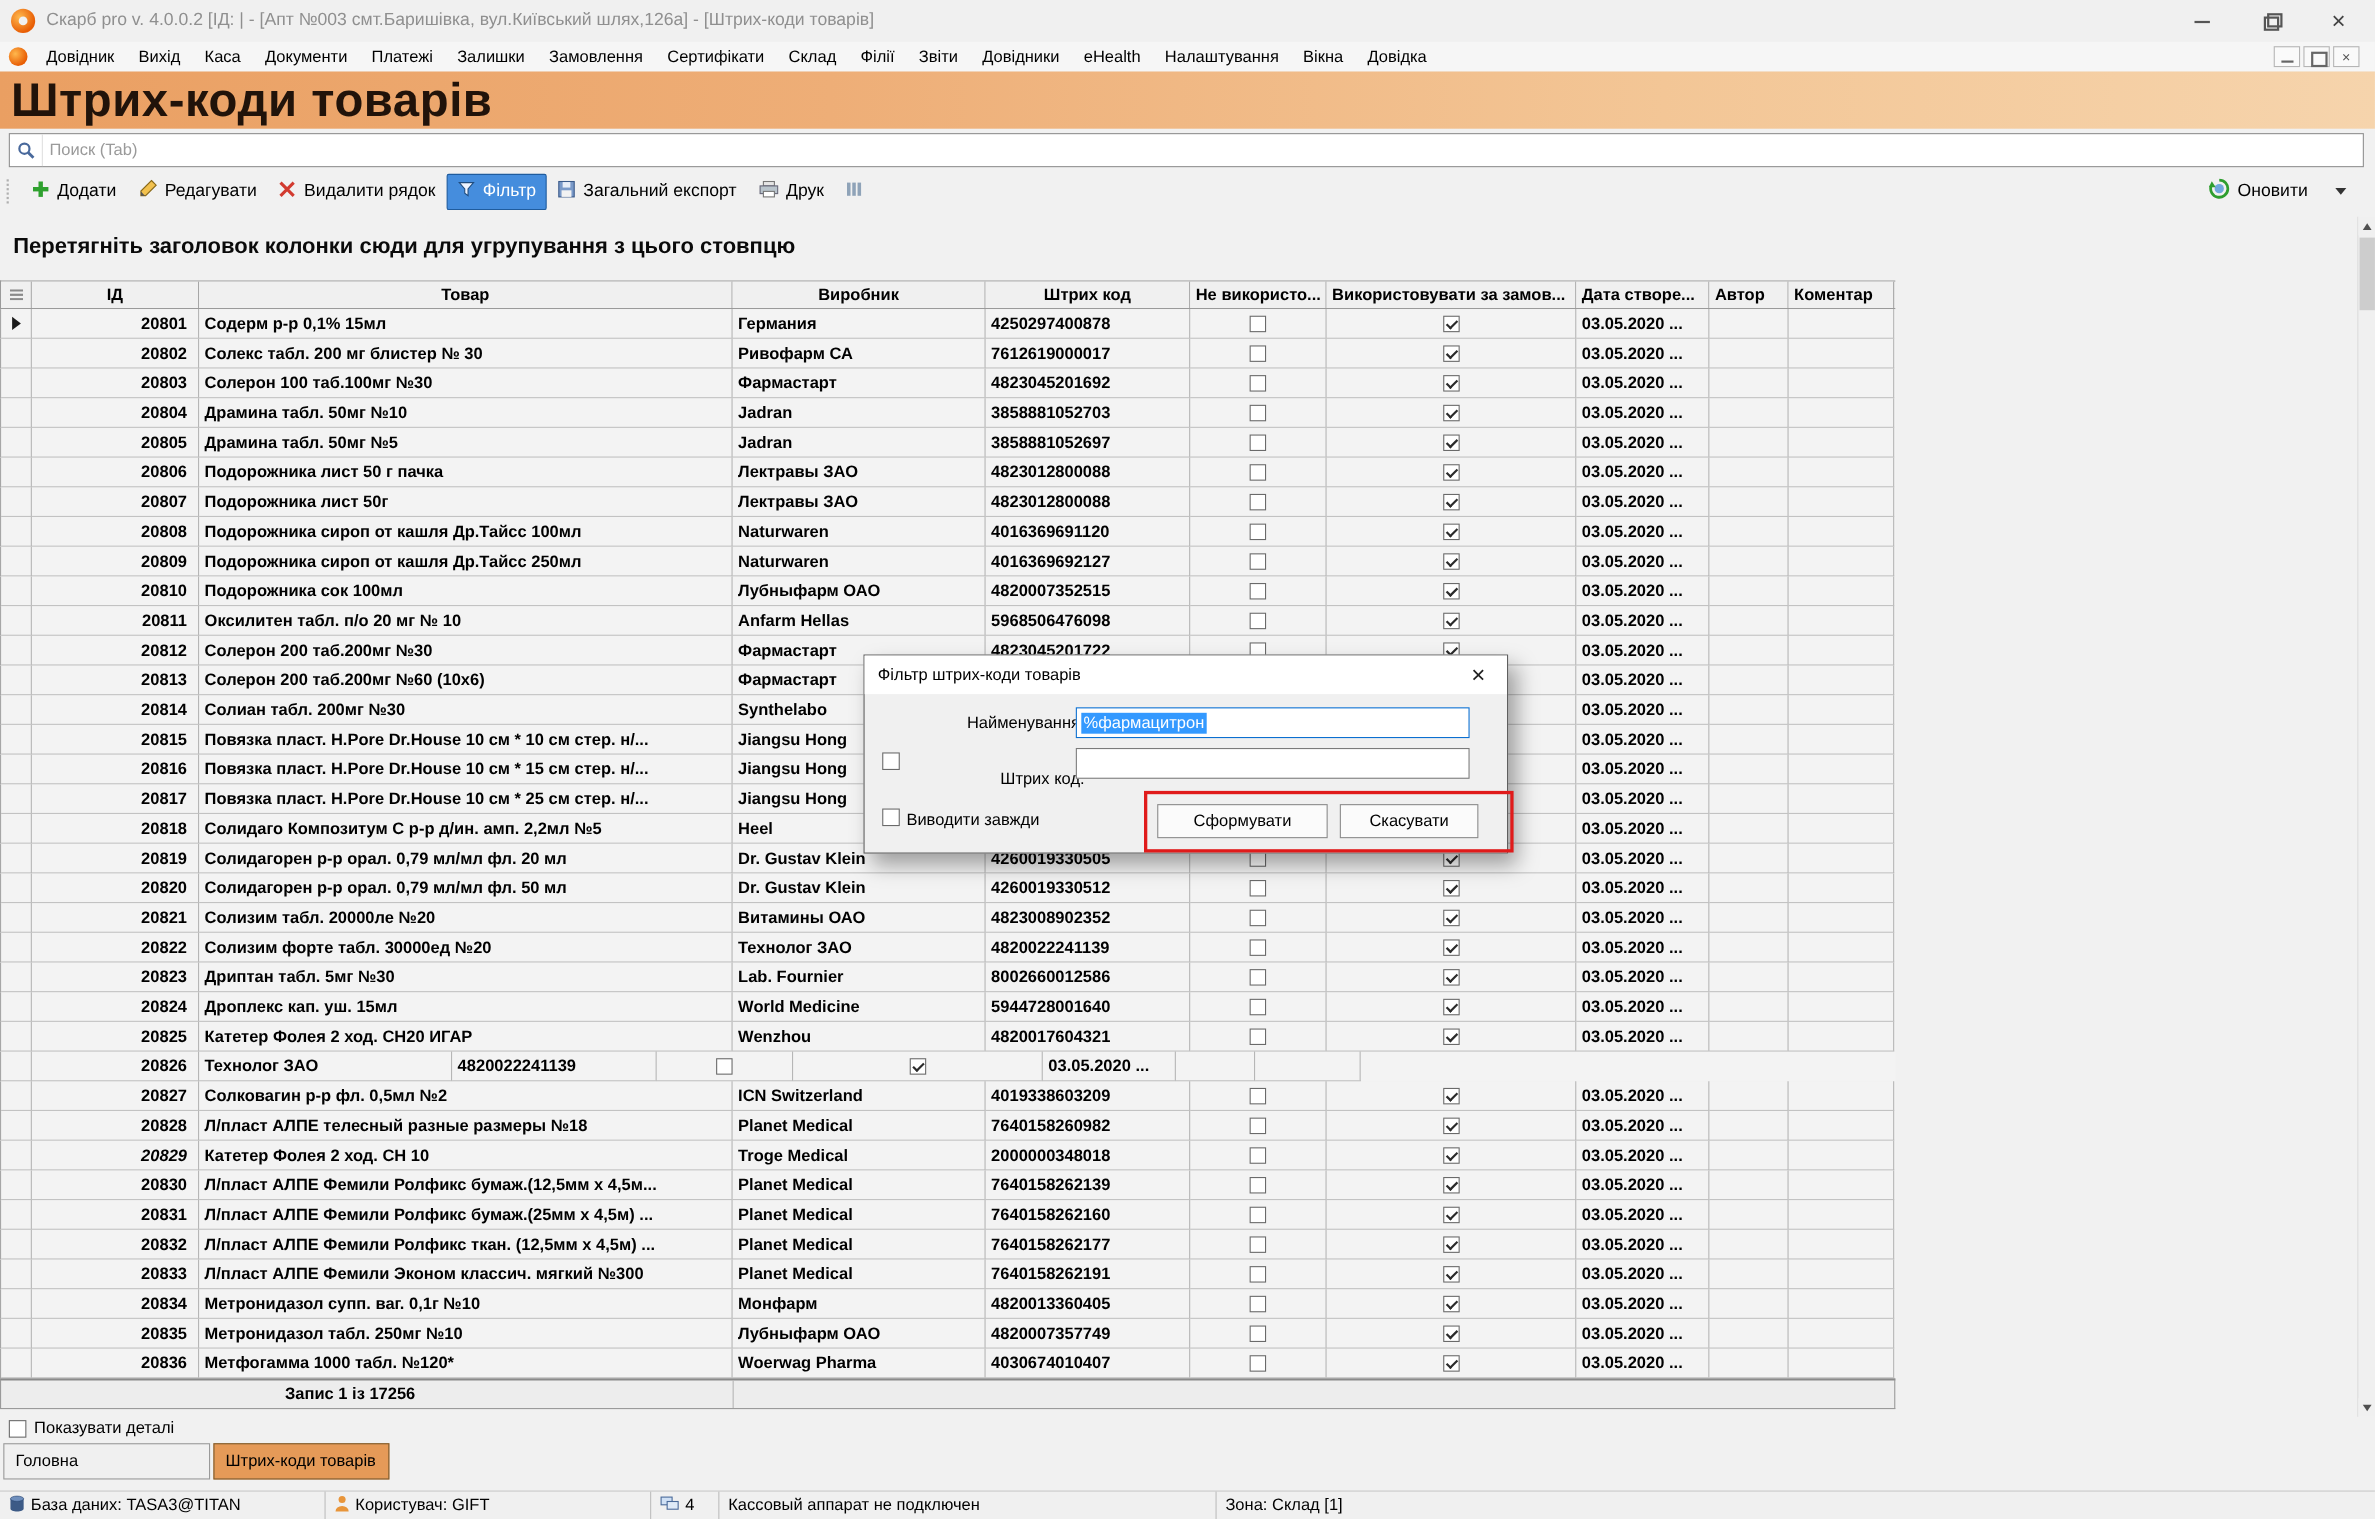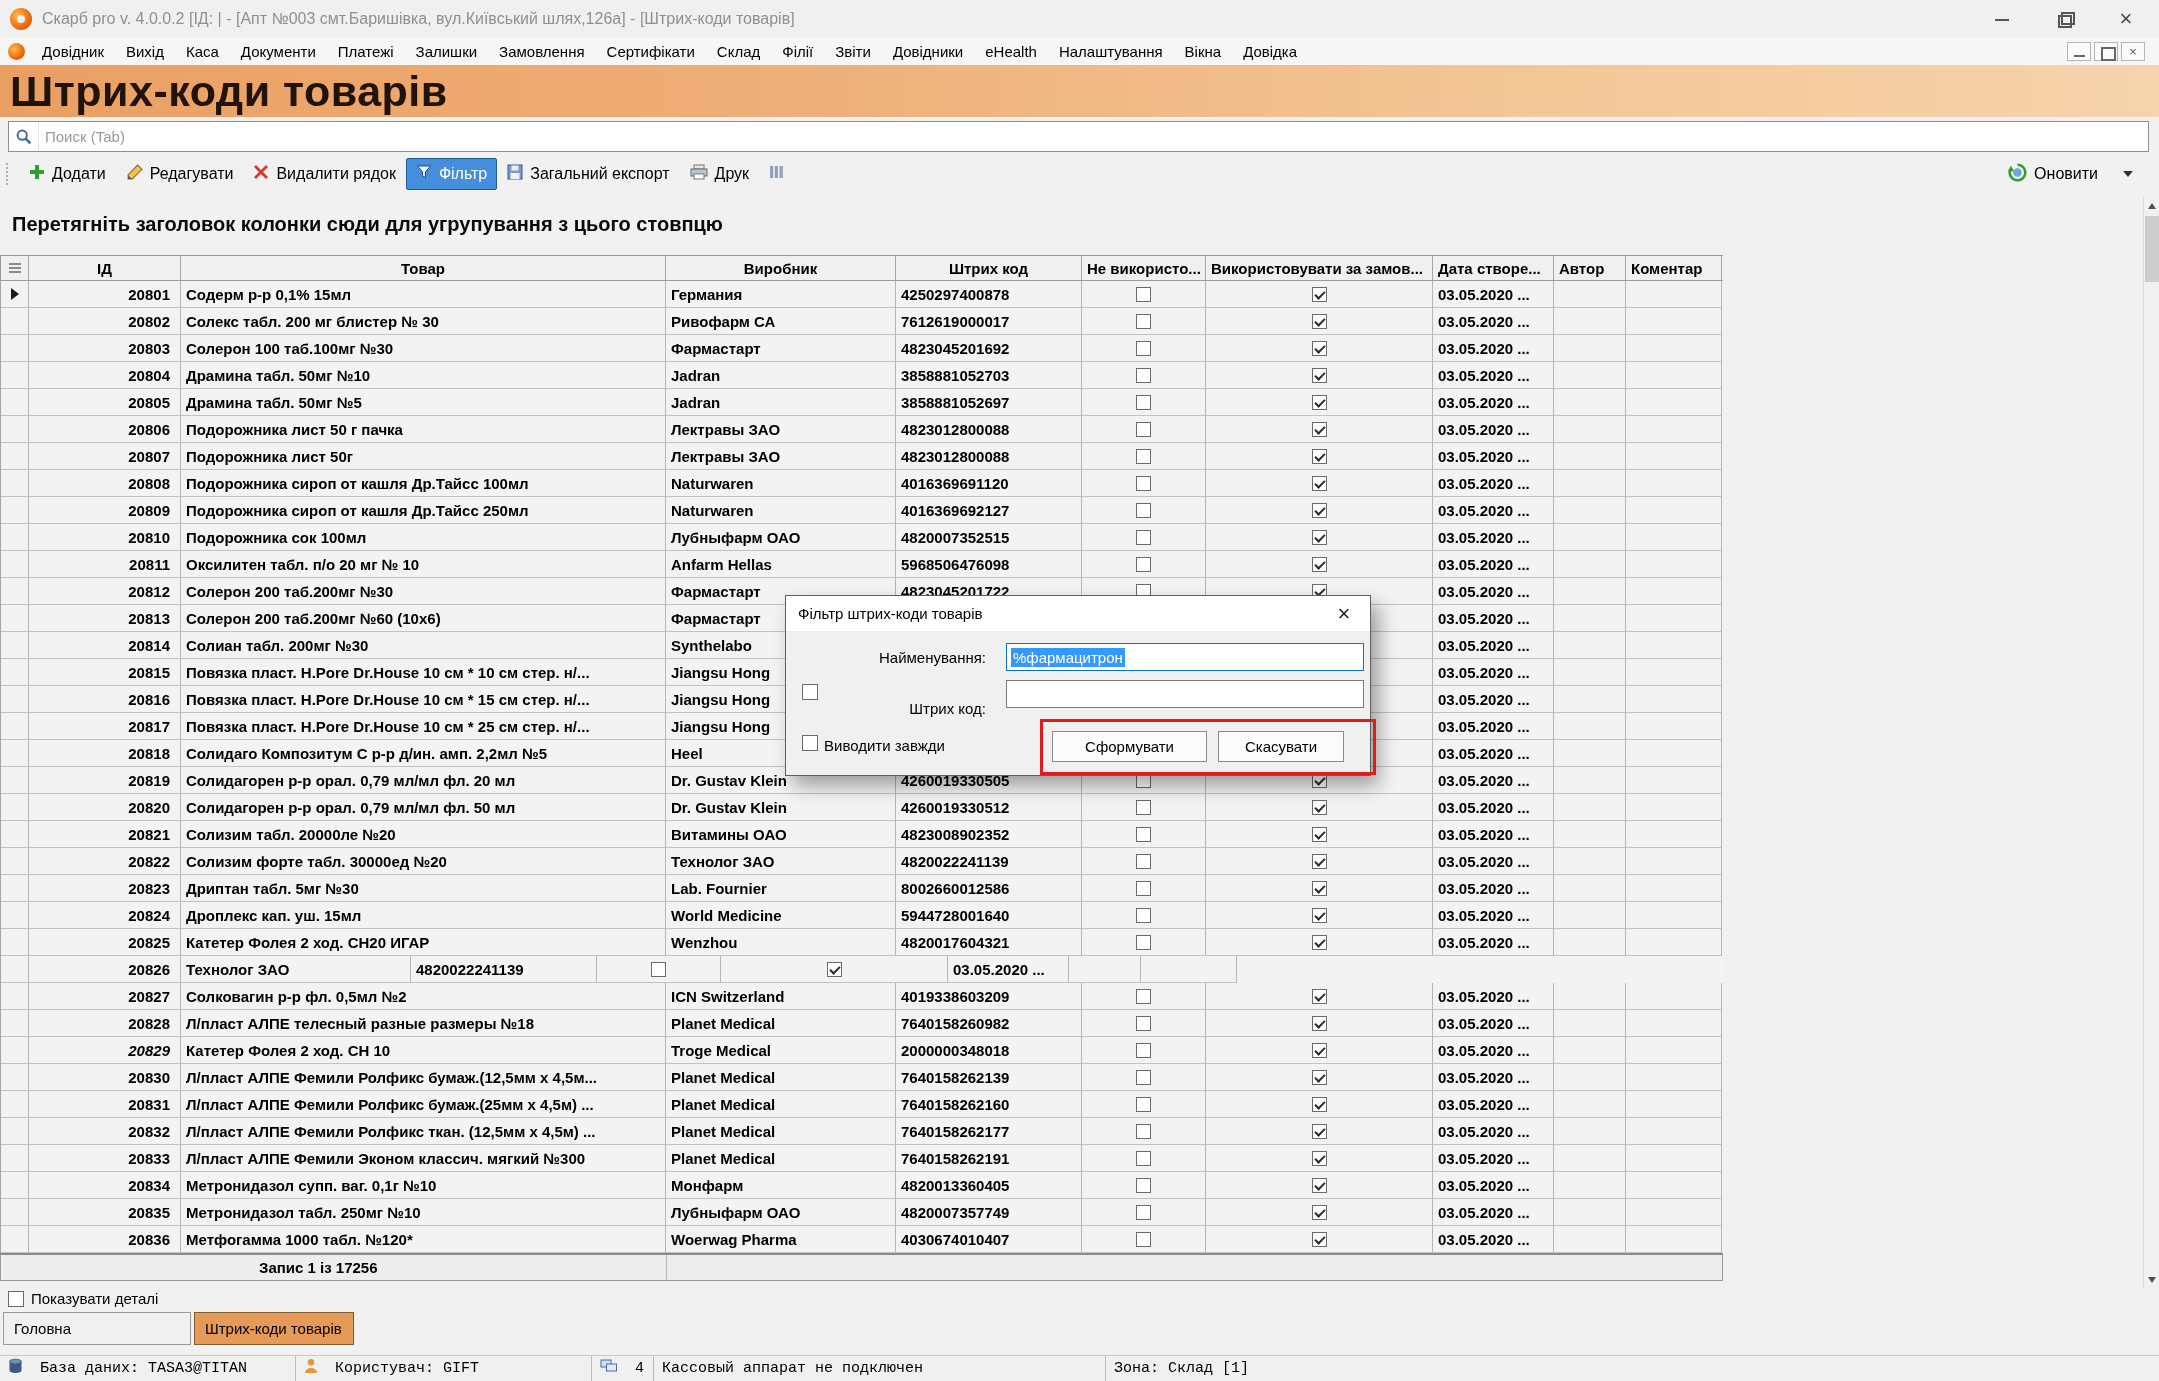--- a/index.html
+++ b/index.html
@@ -75,37 +75,37 @@
   .vs-down{bottom:0;}
   .tri-up{width:0;height:0;border-left:4px solid transparent;border-right:4px solid transparent;border-bottom:6px solid #505050;}
   .tri-down{width:0;height:0;border-left:4px solid transparent;border-right:4px solid transparent;border-top:6px solid #505050;}
   .vs-thumb{position:absolute;left:1px;top:19px;width:14px;height:66px;background:#cdcdcd;}
 
   
   .dialog{position:absolute;left:785px;top:595px;width:586px;height:181px;background:#f0f0f0;border:1px solid #5f5f5f;box-shadow:8px 10px 18px rgba(0,0,0,.35);z-index:10;font-size:15px;}
   .dialog-title{height:35px;background:#fff;display:flex;align-items:center;padding:0 12px;}
   .dialog-close{margin-left:auto;font-size:22px;line-height:20px;color:#222;width:28px;text-align:center;}
   .dlg-label{position:absolute;width:184px;text-align:right;}
-  .dlg-input{position:absolute;left:220px;width:358px;height:28px;background:#fff;border:1px solid #7a7a7a;display:flex;align-items:center;padding-left:4px;overflow:hidden;}
+  .dlg-input{position:absolute;left:192px;width:358px;height:28px;background:#fff;border:1px solid #7a7a7a;display:flex;align-items:center;padding-left:4px;overflow:hidden;}
   .dlg-input.focused{border-color:#0b6fd0;}
   .sel-text{background:#3399ff;color:#fff;padding:1px 2px;}
   .dlg-cbx{position:absolute;width:16px;height:16px;background:#fff;border:1px solid #6a6a6a;}
   .dlg-btn{position:absolute;height:31px;background:#fbfbfb;border:1px solid #8a8a8a;display:flex;align-items:center;justify-content:center;}
   .red-box{position:absolute;left:254px;top:123px;width:336px;height:56px;border:3px solid #e01b1b;z-index:12;pointer-events:none;}
 
   
   .details-row{position:absolute;left:8px;top:1290px;display:flex;align-items:center;gap:7px;font-size:15px;}
   .details-cbx{width:16px;height:16px;background:#fff;border:1px solid #6a6a6a;}
   .tabs{position:absolute;left:3px;top:1312px;display:flex;gap:3px;height:33px;font-size:15px;}
   .tab{border:1px solid #9a9a9a;background:#f0f0f0;display:flex;align-items:center;padding:0 10px;min-width:188px;}
   .tab.active{background:#e59a58;border-color:#7d5c30;min-width:160px;}
 
   
   .statusbar{position:absolute;left:0;top:1355px;width:100%;height:26px;background:#f0f0f0;border-top:1px solid #c9c9c9;display:flex;align-items:center;font-size:15px;}
-  .sb-seg{display:flex;align-items:center;gap:17px;height:100%;padding:0 8px;border-right:1px solid #bdbdbd;white-space:nowrap;font-family:Liberation Mono, monospace;}
+  .sb-seg{display:flex;align-items:center;gap:5px;height:100%;padding:0 8px;border-right:1px solid #bdbdbd;white-space:nowrap;}
   .sb-db{width:296px;}
   .sb-user{width:296px;}
   .sb-count{width:62px;}
   .sb-cash{width:452px;}
   .sb-zone{flex:1;border-right:none;}
 </style>
 </head>
 <body>
 
 <div id="app">

